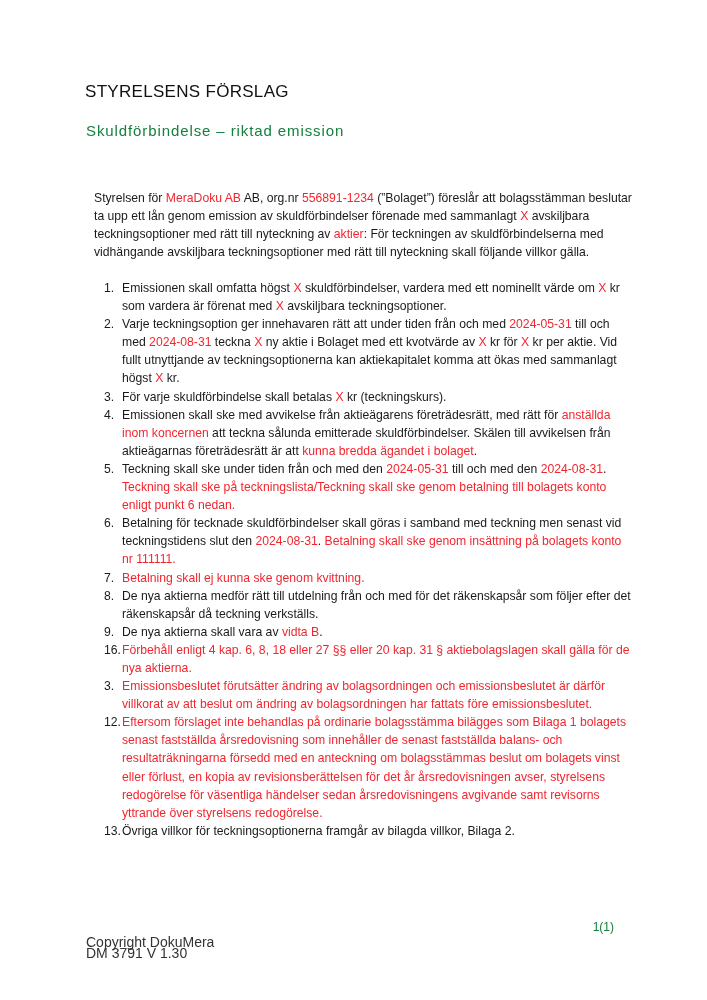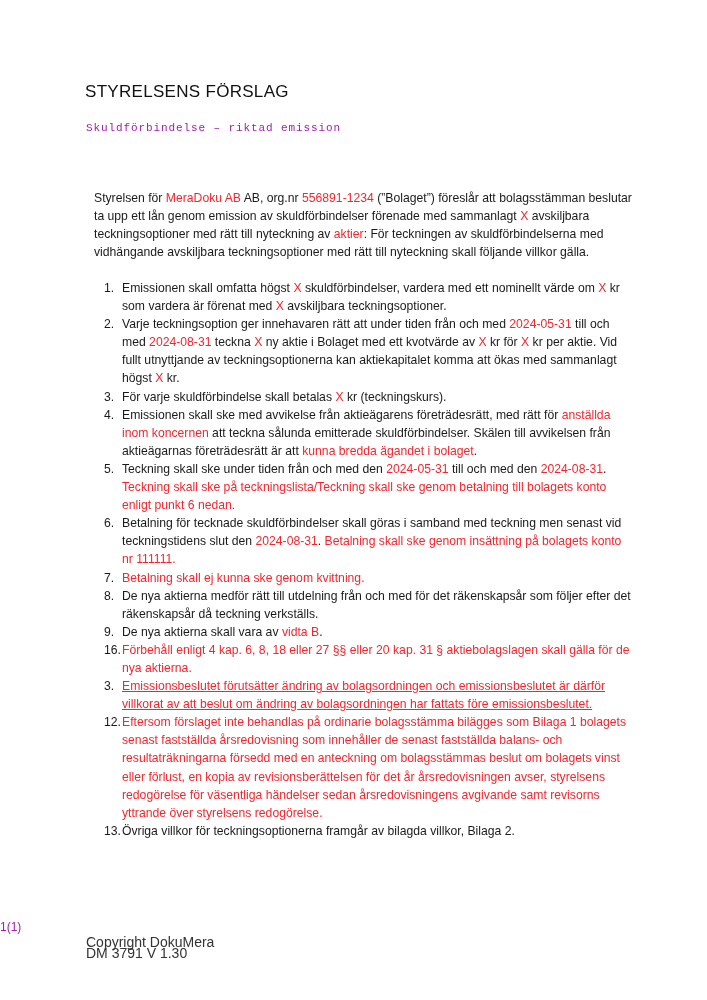--- a/index.html
+++ b/index.html
@@ -28,26 +28,25 @@
       letter-spacing: 0.3px;
       color: #111;
       font-weight: normal;
       margin: 0;
       white-space: nowrap;
     }
     .subtitle {
       position: absolute;
       left: 86px;
       top: 122px;
-      font-size: 11px;
+      font-size: 15px;
       letter-spacing: 0.9px;
-      color: #a21caf;
+      color: #15803d;
       margin: 0;
       white-space: nowrap;
-      font-family: Liberation Mono, monospace;
     }
     .intro {
       position: absolute;
       left: 86px;
       top: 181px;
       width: 545px;
       font-size: 12.2px;
       line-height: 18.1px;
       margin: 8px;
     }
@@ -83,23 +82,23 @@
       width: 545px;
       font-size: 12.2px;
       line-height: 18.1px;
       margin: 0;
     }
     .page-number {
       position: absolute;
       left: 0;
       width: 614px;
       top: 920px;
-      text-align: left;
+      text-align: right;
       font-size: 12px;
-      color: #a21caf;
+      color: #15803d;
     }
     .footer {
       position: absolute;
       left: 86px;
       top: 937px;
       font-size: 14px;
       line-height: 11px;
       color: #333;
     }
   </style>
@@ -116,21 +115,21 @@
     <li><span class="num">1.</span><span><span>Emissionen skall omfatta högst </span><span class="red" style="color: rgb(242, 38, 46);">X</span><span> skuldförbindelser, vardera med ett nominellt värde om </span><span class="red" style="color: rgb(242, 38, 46);">X</span><span> kr som vardera är förenat med </span><span class="red" style="color: rgb(242, 38, 46);">X</span><span> avskiljbara teckningsoptioner.</span></span></li>
     <li><span class="num">2.</span><span><span>Varje teckningsoption ger innehavaren rätt att under tiden från och med </span><span class="red" style="color: rgb(242, 38, 46);">2024-05-31</span><span> till och med </span><span class="red" style="color: rgb(242, 38, 46);">2024-08-31</span><span> teckna </span><span class="red" style="color: rgb(242, 38, 46);">X</span><span> ny aktie i Bolaget med ett kvotvärde av </span><span class="red" style="color: rgb(242, 38, 46);">X</span><span> kr för </span><span class="red" style="color: rgb(242, 38, 46);">X</span><span> kr per aktie. Vid fullt utnyttjande av teckningsoptionerna kan aktiekapitalet komma att ökas med sammanlagt högst </span><span class="red" style="color: rgb(242, 38, 46);">X</span><span> kr.</span></span></li>
     <li><span class="num">3.</span><span><span>För varje skuldförbindelse skall betalas </span><span class="red" style="color: rgb(242, 38, 46);">X</span><span> kr (teckningskurs).</span></span></li>
     <li><span class="num">4.</span><span><span>Emissionen skall ske med avvikelse från aktieägarens företrädesrätt, med rätt för </span><span class="red" style="color: rgb(242, 38, 46);">anställda inom koncernen</span><span> att teckna sålunda emitterade skuldförbindelser. Skälen till avvikelsen från aktieägarnas företrädesrätt är att </span><span class="red" style="color: rgb(242, 38, 46);">kunna bredda ägandet i bolaget</span><span>.</span></span></li>
     <li><span class="num">5.</span><span><span>Teckning skall ske under tiden från och med den </span><span class="red" style="color: rgb(242, 38, 46);">2024-05-31</span><span> till och med den </span><span class="red" style="color: rgb(242, 38, 46);">2024-08-31</span><span>. </span><span class="red" style="color: rgb(242, 38, 46);">Teckning skall ske på teckningslista/Teckning skall ske genom betalning till bolagets konto enligt punkt 6 nedan.</span></span></li>
     <li><span class="num">6.</span><span><span>Betalning för tecknade skuldförbindelser skall göras i samband med teckning men senast vid teckningstidens slut den </span><span class="red" style="color: rgb(242, 38, 46);">2024-08-31</span><span>. </span><span class="red" style="color: rgb(242, 38, 46);">Betalning skall ske genom insättning på bolagets konto nr 111111.</span></span></li>
     <li><span class="num">7.</span><span><span class="red" style="color: rgb(242, 38, 46);">Betalning skall ej kunna ske genom kvittning.</span></span></li>
     <li><span class="num">8.</span><span><span>De nya aktierna medför rätt till utdelning från och med för det räkenskapsår som följer efter det räkenskapsår då teckning verkställs.</span></span></li>
     <li><span class="num">9.</span><span><span>De nya aktierna skall vara av </span><span class="red" style="color: rgb(242, 38, 46);">vidta B</span><span>.</span></span></li>
     <li><span class="num two-digit">16.</span><span><span class="red" style="color: rgb(242, 38, 46);">Förbehåll enligt 4 kap. 6, 8, 18 eller 27 §§ eller 20 kap. 31 § aktiebolagslagen skall gälla för de nya aktierna.</span></span></li>
-    <li><span class="num two-digit">3.</span><span><span class="red" style="color: rgb(242, 38, 46); text-decoration: underline;">Emissionsbeslutet förutsätter ändring av bolagsordningen och emissionsbeslutet är därför villkorat av att beslut om ändring av bolagsordningen har fattats före emissionsbeslutet.</span></span></li>
+    <li><span class="num two-digit">3.</span><span><span class="red" style="color: rgb(242, 38, 46);">Emissionsbeslutet förutsätter ändring av bolagsordningen och emissionsbeslutet är därför villkorat av att beslut om ändring av bolagsordningen har fattats före emissionsbeslutet.</span></span></li>
     <li><span class="num two-digit">12.</span><span><span class="red" style="color: rgb(242, 38, 46);">Eftersom förslaget inte behandlas på ordinarie bolagsstämma bilägges som Bilaga 1 bolagets senast fastställda årsredovisning som innehåller de senast fastställda balans- och resultaträkningarna försedd med en anteckning om bolagsstämmas beslut om bolagets vinst eller förlust, en kopia av revisionsberättelsen för det år årsredovisningen avser, styrelsens redogörelse för väsentliga händelser sedan årsredovisningens avgivande samt revisorns yttrande över styrelsens redogörelse.</span></span></li>
     <li><span class="num two-digit">13.</span><span><span>Övriga villkor för teckningsoptionerna framgår av bilagda villkor, Bilaga 2.</span></span></li>
   </ol>
 
 
   <div class="page-number">1(1)</div>
 
   <div class="footer">
     <div>Copyright DokuMera</div>
     <div>DM 3791 V 1.30</div>

